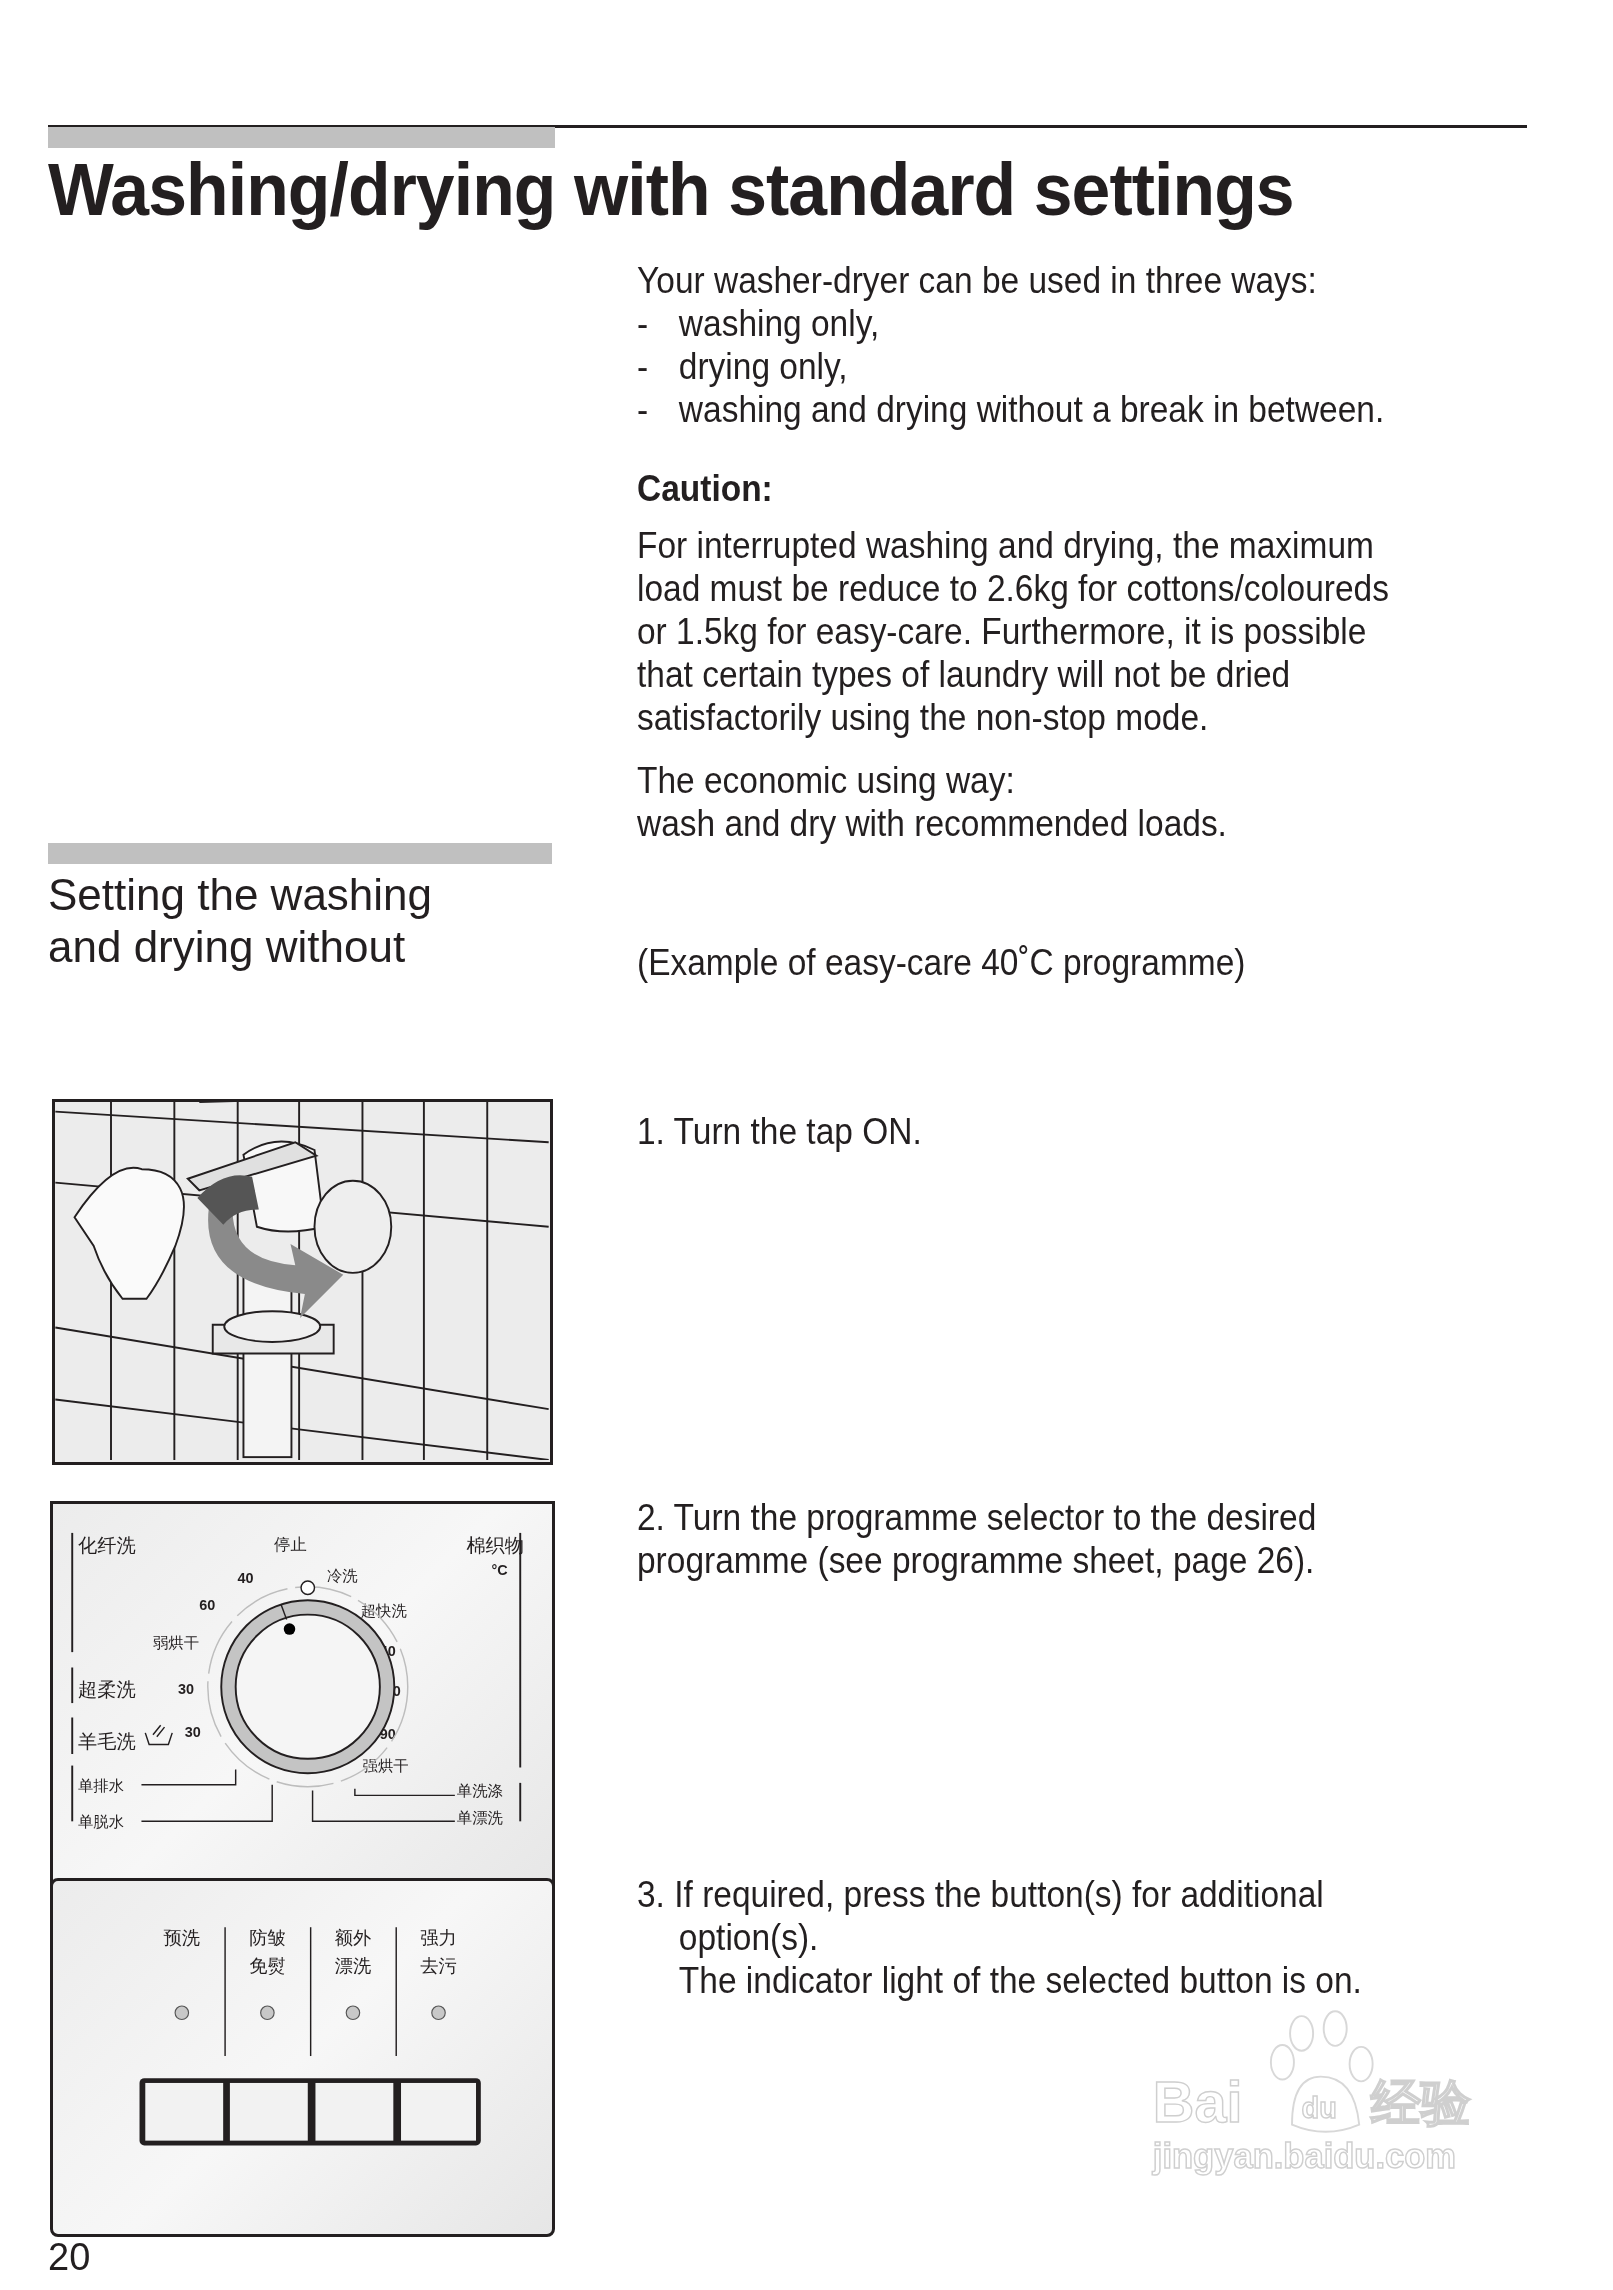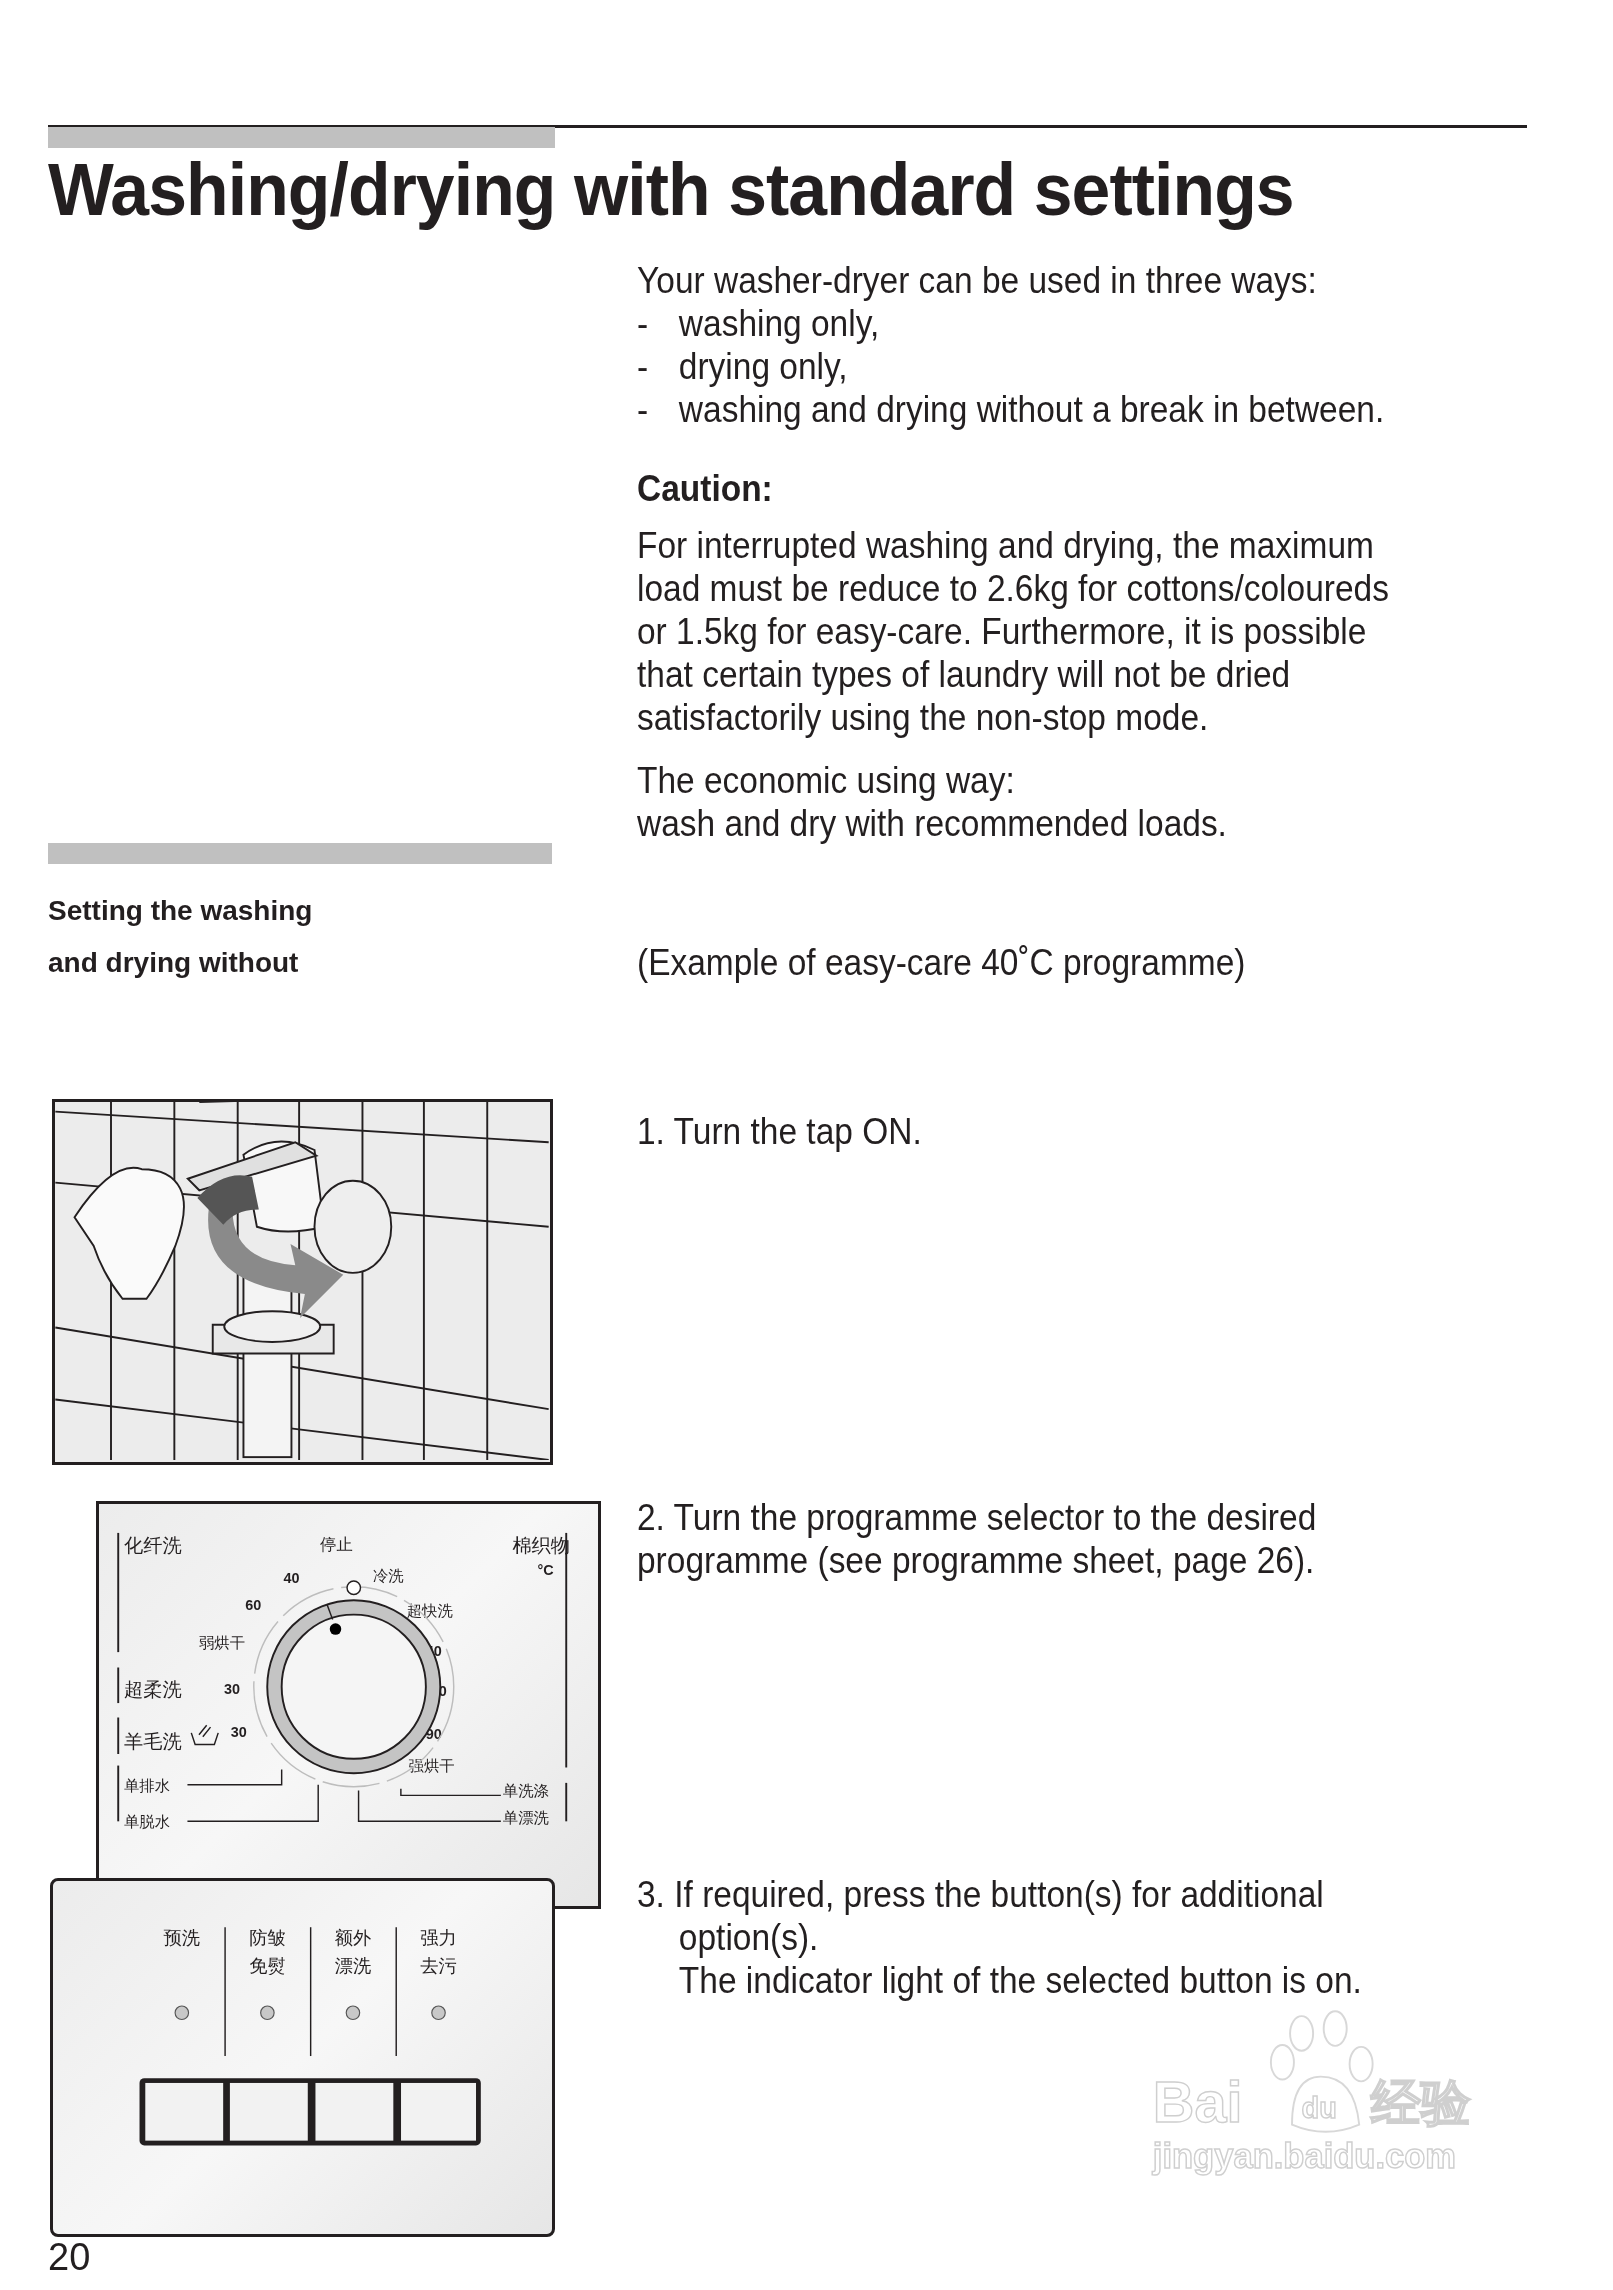--- a/index.html
+++ b/index.html
@@ -9,29 +9,29 @@
   .top-grey { left:48px; top:127px; width:507px; height:21px; background:#c0c0c0; }
   .title { left:48px; top:146px; font-size:75px; font-weight:bold; letter-spacing:-1px; white-space:nowrap; transform:scaleX(0.93); transform-origin:left top; }
   .body-text { font-size:36px; line-height:43px; white-space:nowrap; transform:scaleX(0.93); transform-origin:left top; }
   .intro { left:637px; top:259px; }
   .intro .li { display:flex; }
   .intro .dash { width:45px; }
   .caution-h { left:637px; top:467px; font-weight:bold; }
   .caution-b { left:637px; top:524px; }
   .econ { left:637px; top:759px; }
   .sec-grey { left:48px; top:843px; width:504px; height:21px; background:#c0c0c0; }
-  .sec-title { left:48px; top:869px; font-size:28px; line-height:52px; font-weight:bold; width:538px;margin-top:16px; }
+  .sec-title { left:48px; top:869px; font-size:44px; line-height:52px; font-weight:normal; width:538px; }
   .example { left:637px; top:941px; }
   .step1 { left:637px; top:1110px; }
   .step2 { left:637px; top:1496px; }
   .step3 { left:637px; top:1873px; }
   .step3 .indent { padding-left:45px; }
   .fig { border:3.8px solid #231f20; box-sizing:border-box; background:linear-gradient(135deg,#ececec 0%,#f7f7f7 50%,#e6e6e6 100%); }
   .fig-tap { left:52px; top:1099px; width:501px; height:366px; overflow:hidden; background:#ececec; }
-  .fig-dial { left:50px; top:1501px; width:505px; height:408px;margin-left:46px; }
+  .fig-dial { left:50px; top:1501px; width:505px; height:408px; }
   .fig-buttons { left:50px; top:1878px; width:505px; height:359px;border-radius:8px; }
   .page-num { left:48px; top:2236px; font-size:38px; }
   .watermark { left:1148px; top:1995px; width:384px; height:192px; }
   svg text { font-family:"Liberation Sans", sans-serif; }
 </style>
 </head>
 <body>
 
 <div class="abs top-rule"></div>
 <div class="abs top-grey"></div>

